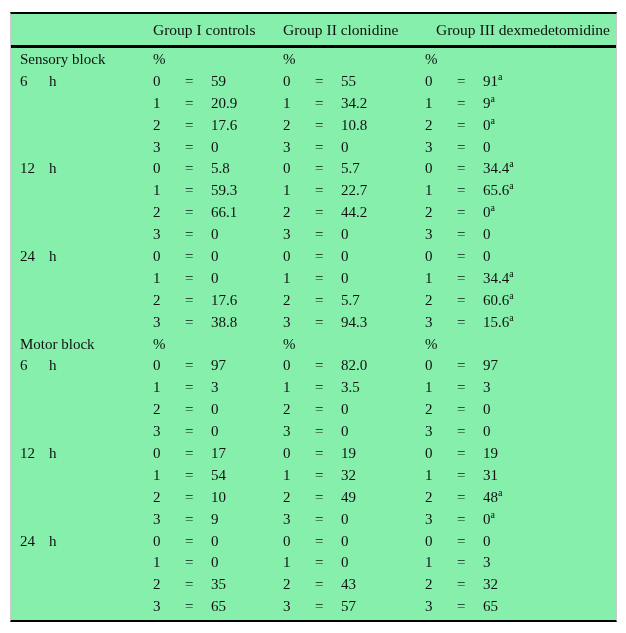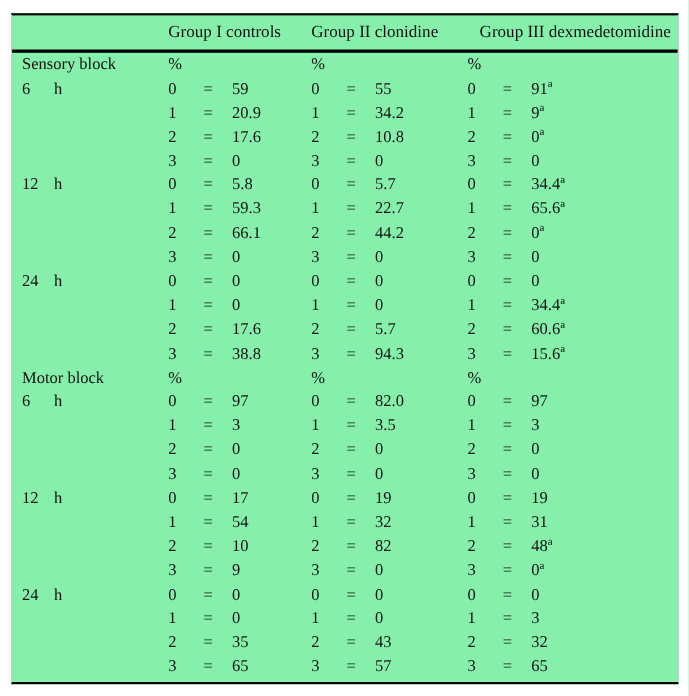--- a/index.html
+++ b/index.html
@@ -449,21 +449,21 @@
           <div class="c-unit"></div>
         </div>
         <div class="grp g1">
           <div class="score">2</div>
           <div class="eq">=</div>
           <div class="val">10</div>
         </div>
         <div class="grp g2">
           <div class="score">2</div>
           <div class="eq">=</div>
-          <div class="val">82</div>
+          <div class="val">49</div>
         </div>
         <div class="grp g3">
           <div class="score">2</div>
           <div class="eq">=</div>
           <div class="val">48<sup>a</sup></div>
         </div>
       </div>
       <div class="row">
         <div class="c-label">
           <div class="c-num"></div>

